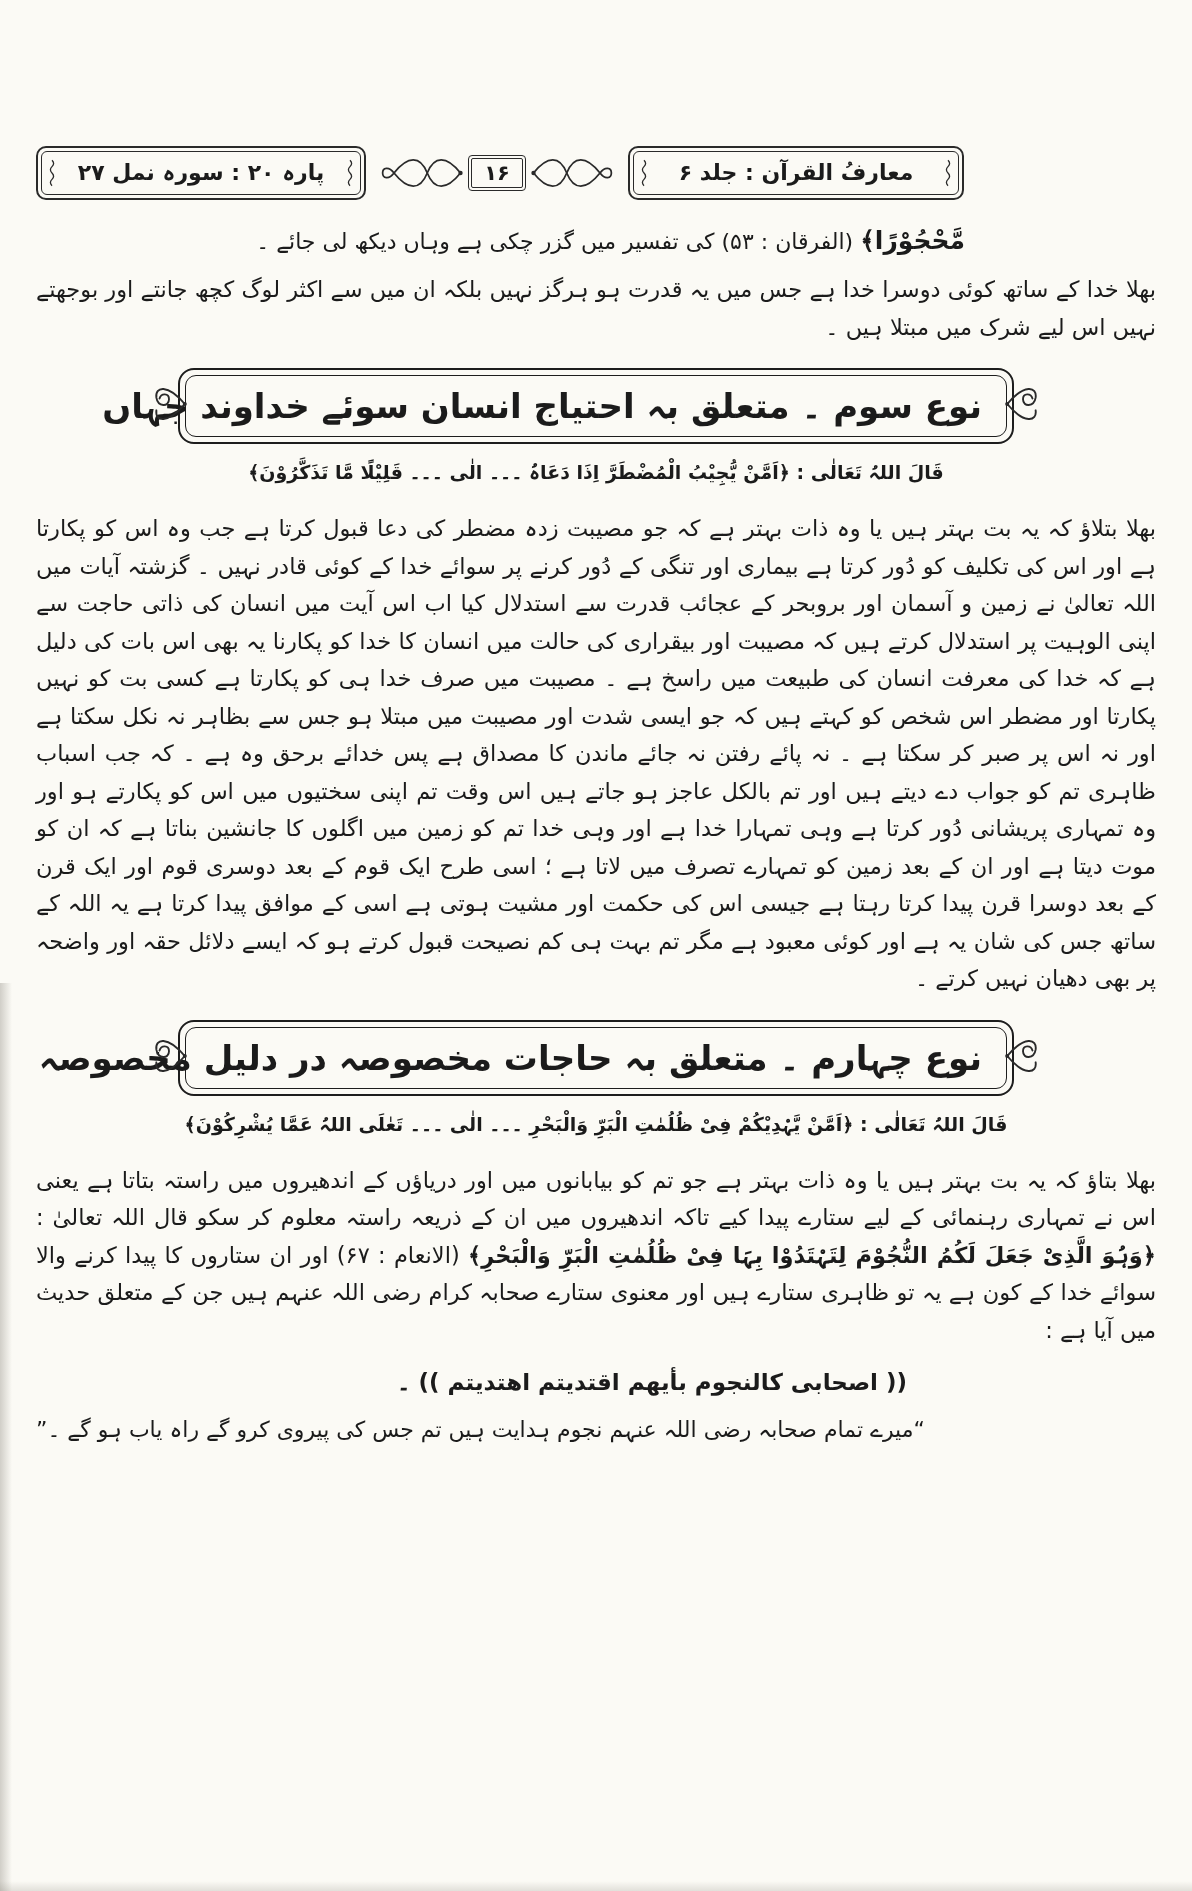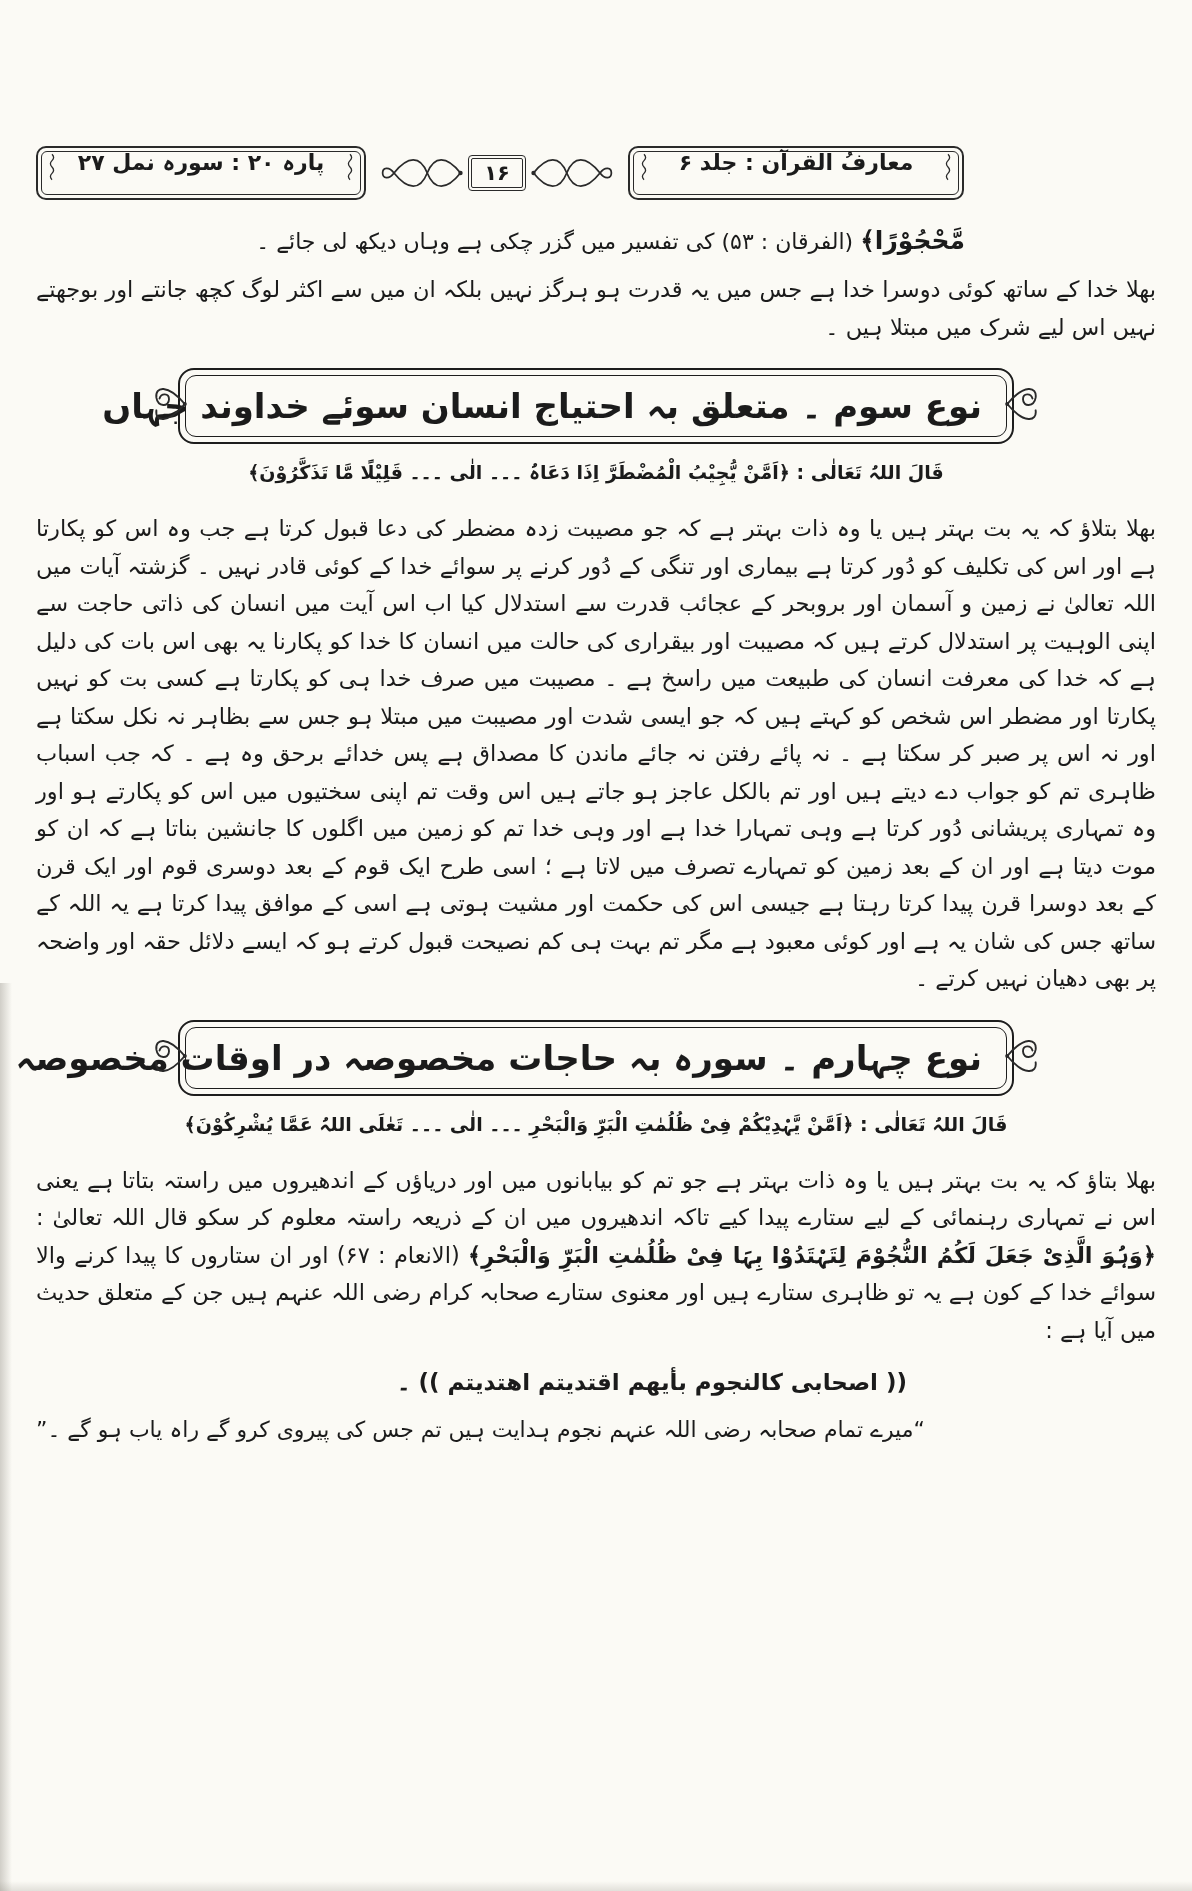--- a/index.html
+++ b/index.html
@@ -28,21 +28,21 @@
     display:flex; align-items:stretch; gap:5px; height:54px;
   }
   .cartouche {
     border:2px solid #2a2a2a; border-radius:10px; padding:3px; display:flex;
     background:#fbfaf5;
   }
   .c-title { flex:0 0 336px; }
   .c-para  { flex:0 0 330px; }
   .cartouche-in {
     border:1.3px solid #2a2a2a; border-radius:6px; flex:1;
-    display:flex; align-items:flex-start; justify-content:space-between;
+    display:flex; align-items:center; justify-content:space-between;
     padding:0 6px; gap:4px;
   }
   .cartouche-text {
     flex:1; text-align:center; font-weight:bold; font-size:22px; line-height:1;
     white-space:nowrap;
   }
   .zig { display:flex; align-items:center; }
   .center-orn {
     flex:1; display:flex; align-items:center; justify-content:center; gap:4px;
   }
@@ -192,21 +192,21 @@
 
     <div class="heading-box">
       <span class="fleuron fleuron-right">
         <svg viewBox="0 0 48 76" width="38" height="60">
           <path d="M4 38 C26 12 42 16 40 30 C38 42 24 42 24 32 C24 24 34 24 36 31" fill="none" stroke="#2a2a2a" stroke-width="2.4" stroke-linecap="round"></path>
           <path d="M4 38 C26 64 42 60 40 46" fill="none" stroke="#2a2a2a" stroke-width="2.4" stroke-linecap="round"></path>
           <circle cx="4" cy="38" r="2.6" fill="#2a2a2a"></circle>
         </svg>
       </span>
       <div class="heading-inner">
-        <h2 class="heading-text">نوع چہارم ۔ سورہ بہ حاجات مخصوصہ در اوقات مخصوصہ</h2>
+        <h2 class="heading-text">نوع چہارم ۔ متعلق بہ حاجات مخصوصہ در دلیل مخصوصہ</h2>
       </div>
       <span class="fleuron fleuron-left">
         <svg viewBox="0 0 48 76" width="38" height="60">
           <path d="M4 38 C26 12 42 16 40 30 C38 42 24 42 24 32 C24 24 34 24 36 31" fill="none" stroke="#2a2a2a" stroke-width="2.4" stroke-linecap="round"></path>
           <path d="M4 38 C26 64 42 60 40 46" fill="none" stroke="#2a2a2a" stroke-width="2.4" stroke-linecap="round"></path>
           <circle cx="4" cy="38" r="2.6" fill="#2a2a2a"></circle>
         </svg>
       </span>
     </div>
 

